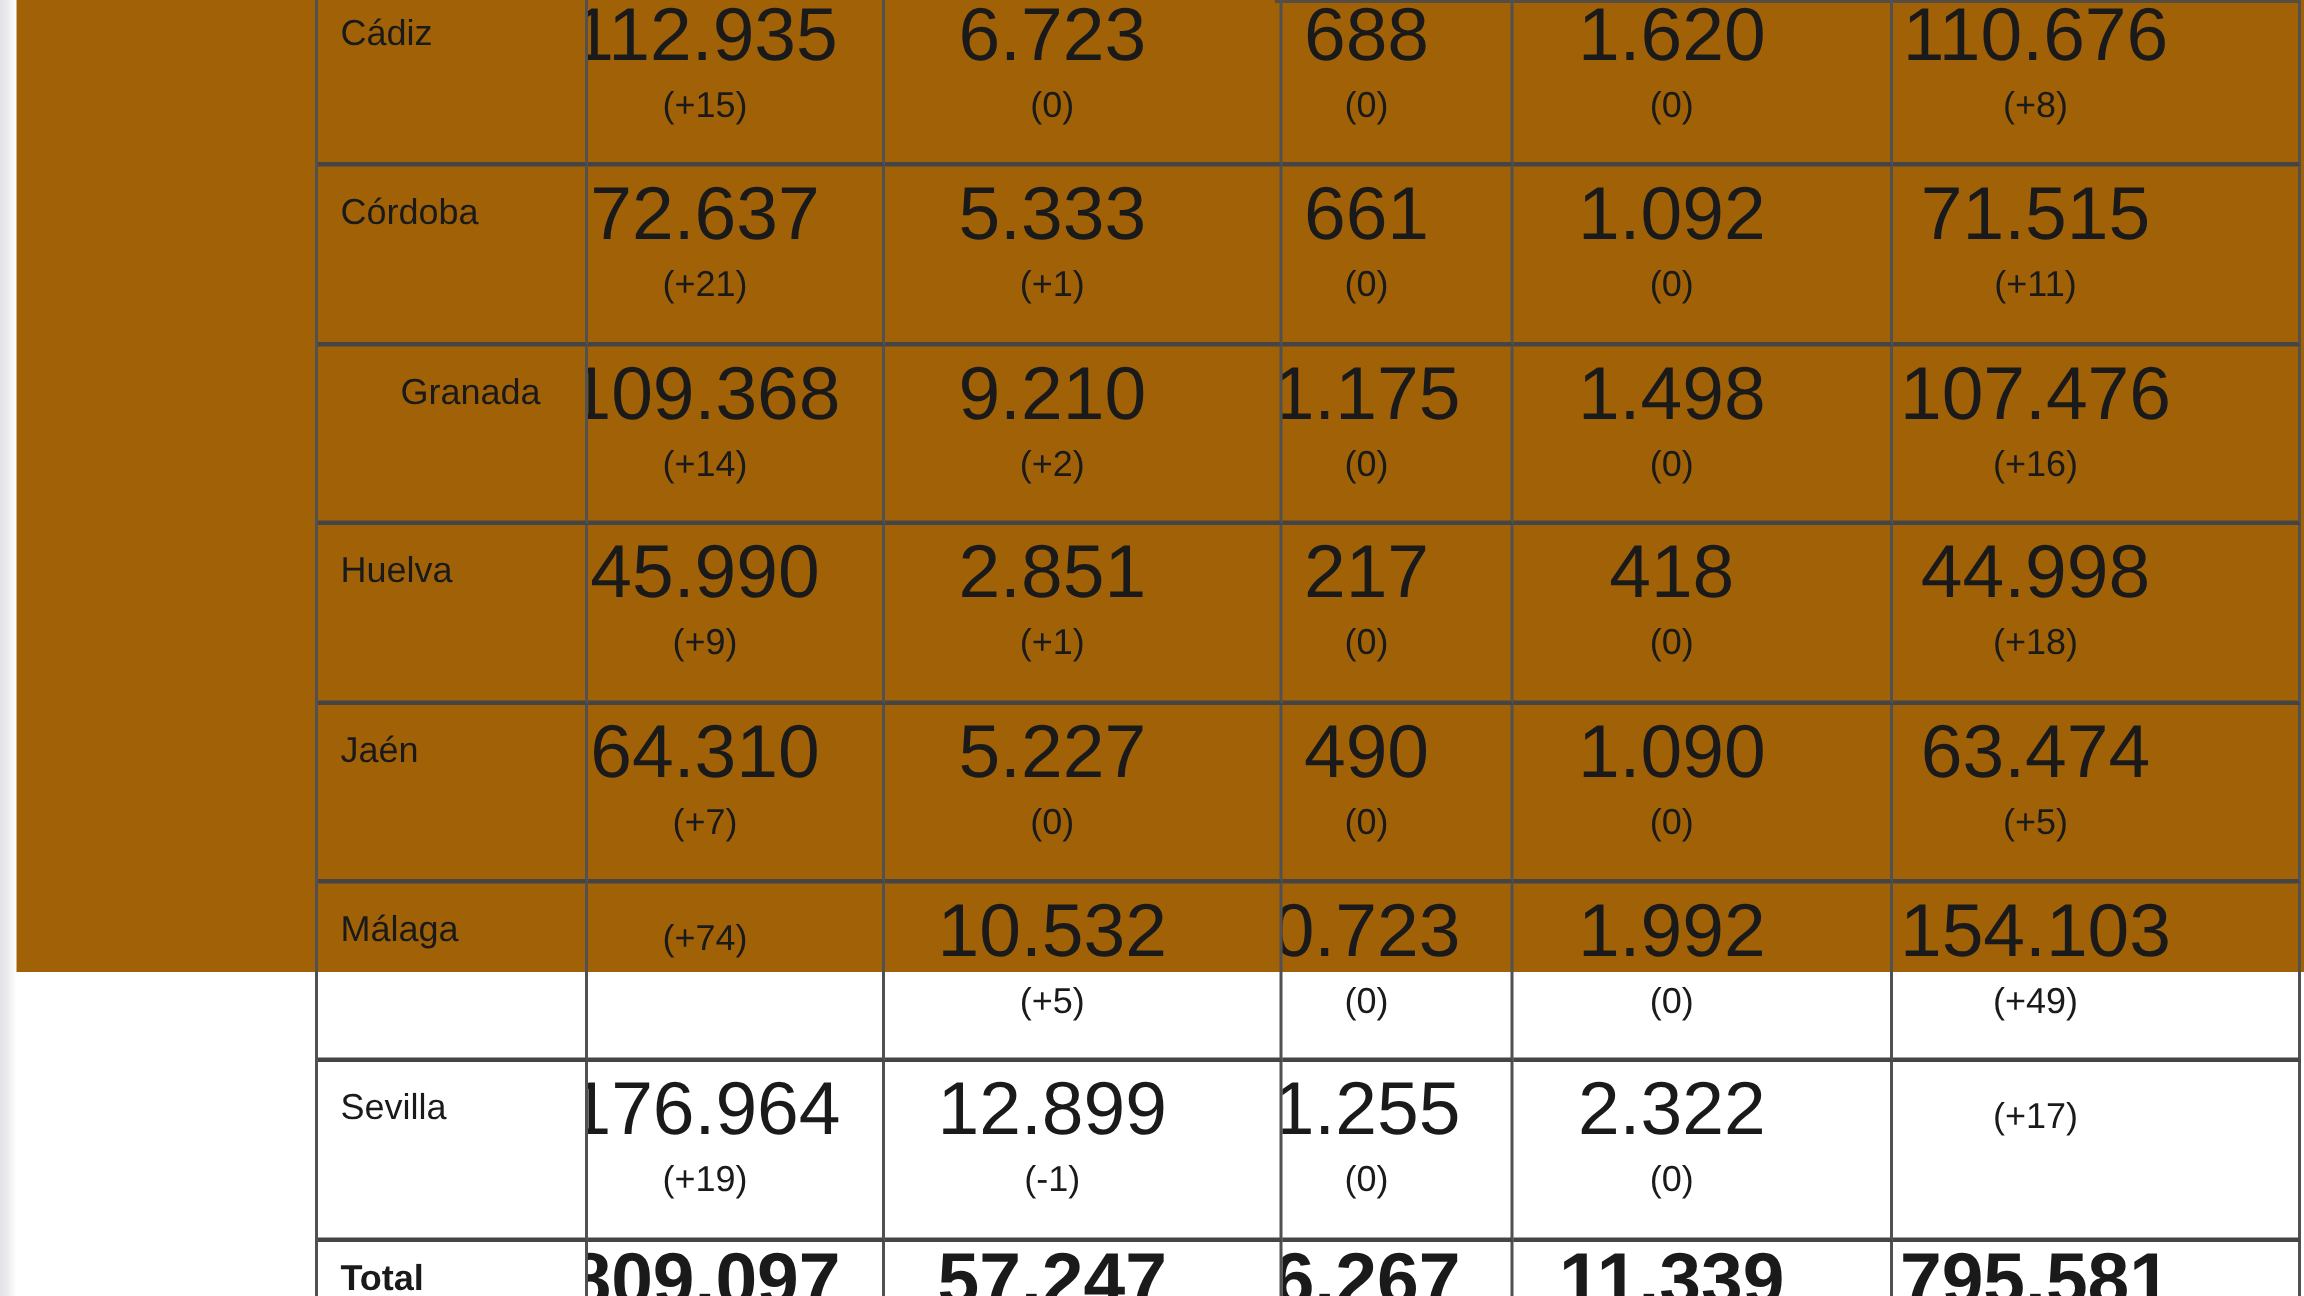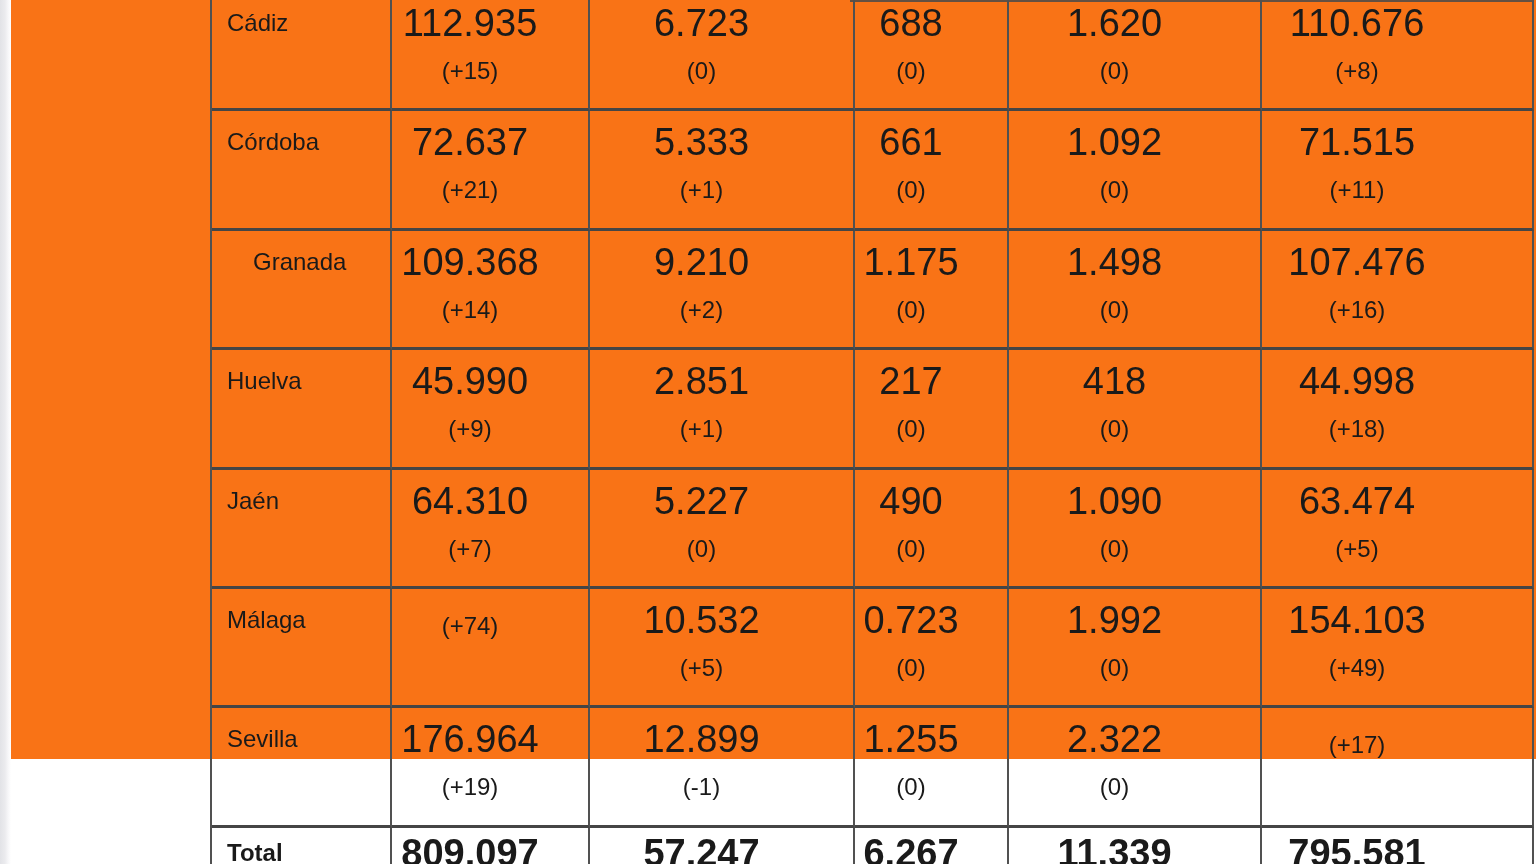--- a/index.html
+++ b/index.html
@@ -2,21 +2,21 @@
 <html><head>
 <meta charset="utf-8">
 <style>
   * { margin: 0; padding: 0; box-sizing: border-box; }
   html, body {
     width: 1536px; height: 864px;
     overflow: hidden;
     background: #ffffff;
     font-family: "Liberation Sans", "DejaVu Sans", sans-serif;
   }
-  #page { position: relative; width: 1536px; height: 759px; background: #f97316; }
+  #page { position: relative; width: 1536px; height: 648px; background: #a16207; }
 
   
   #left-edge {
     position: absolute; left: 0; top: 0; width: 11px; height: 864px;
     background: linear-gradient(to right, #e2e3e7 0%, #ebebee 45%, #f7f7f9 75%, #ffffff 100%);
   }
 
   
   #top-sliver {
     position: absolute; left: 850px; top: 0; width: 682px; height: 2px;
@@ -36,26 +36,26 @@
     border-bottom: 3px solid #454545;
     display: flex; flex-direction: column;
     align-items: center;
     padding-top: 10px; padding-right: 40px;
     overflow: hidden;
   }
   .cell.name-cell {
     align-items: flex-start;
     padding-left: 15px; padding-right: 0;
   }
-  .cell.name-cell.indented { padding-left: 41px; }
+  .cell.name-cell.indented { padding-left: 55px; }
   .cell.col5 { padding-right: 80px; }
   .row-contents { display: contents; }
 
   .province-label { font-size: 24px; line-height: 42px; white-space: nowrap; }
-  .value-main    { font-size: 38px; line-height: 42px; white-space: nowrap; }
+  .value-main    { font-size: 50px; line-height: 42px; white-space: nowrap; }
   .value-delta   { font-size: 24px; line-height: 38px; margin-top: 8px; white-space: nowrap; }
 
   .total-row .cell { padding-top: 4px; }
   .total-row .province-label,
   .total-row .value-main { font-weight: bold; }
 </style>
 </head>
 <body>
 
 <div id="page">

